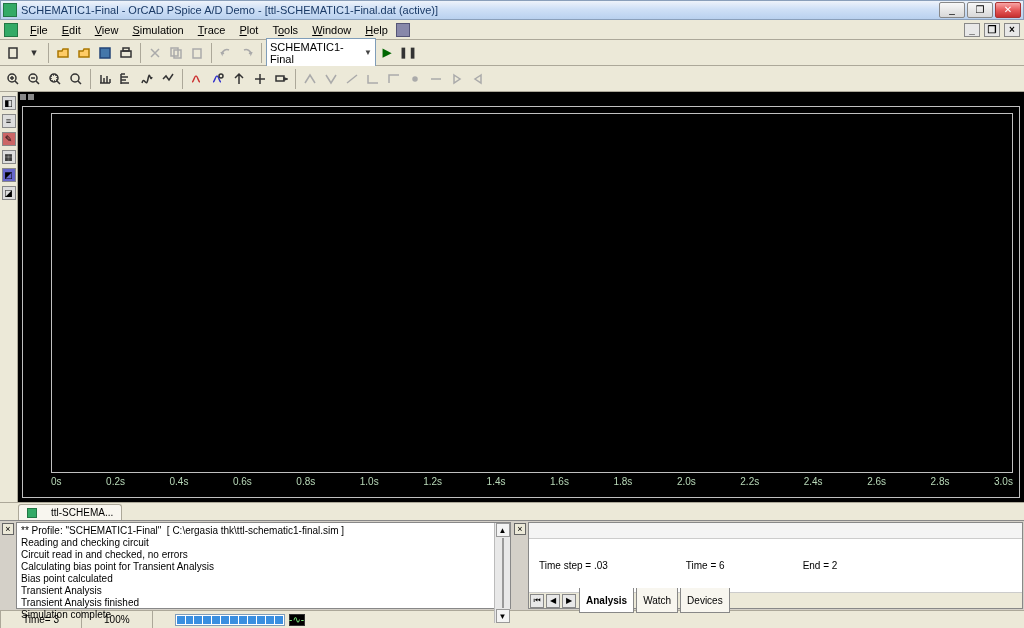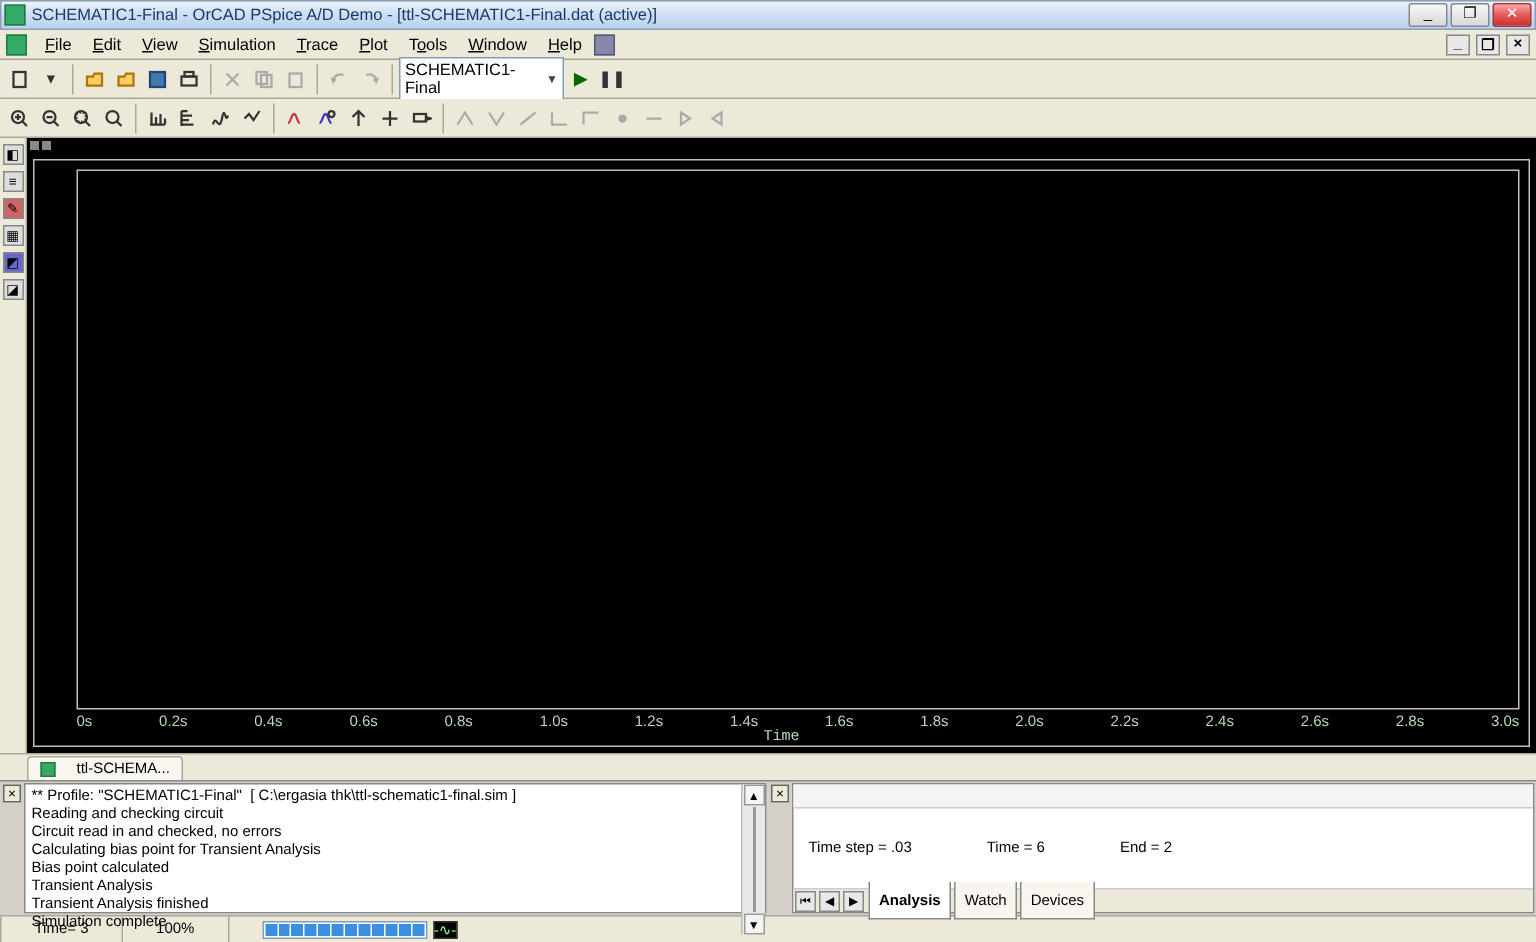--- a/index.html
+++ b/index.html
@@ -55,21 +55,21 @@
 .pane .xbtn { position:absolute; left:-15px; top:0; width:12px; height:12px; border:1px solid #666; background:#ece9d8; display:flex; align-items:center; justify-content:center; font-size:9px; }
 .pane-l { margin-left:16px; }
 .pane-r { margin-left:16px; }
 .logtext { flex:1; overflow:hidden; padding:2px 4px; font-size:10px; line-height:12px; white-space:pre; }
 .logscroll { width:16px; background:#e8e8e8; border-left:1px solid #bbb; display:flex; flex-direction:column; align-items:center; }
 .logscroll .arr { width:14px; height:14px; border:1px solid #999; background:#f4f4f4; font-size:8px; display:flex; align-items:center; justify-content:center; }
 .logscroll .thumb { flex:1; margin:1px; background:#ccc; border:1px solid #999; }
 .pane .body { flex:1; display:flex; }
 
 .rpane-top { height:16px; background:#f4f4f4; border-bottom:1px solid #ccc; }
-.rpane-mid { flex:1; display:flex; align-items:center; gap:50px; padding-left:10px; font-size:10px; }
+.rpane-mid { flex:1; display:flex; align-items:center; gap:78px; padding-left:10px; font-size:10px; }
 .rpane-bot { height:16px; display:flex; align-items:center; border-top:1px solid #ccc; background:#ece9d8; }
 .rpane-bot .nav { width:14px; height:14px; border:1px solid #888; background:#e8e8e8; font-size:8px; display:flex; align-items:center; justify-content:center; margin:0 1px; }
 .rtab { height:14px; padding:12px 6px; font-size:10px; border:1px solid #888; border-top:none; background:#f8f6ef; margin-left:2px; display:flex; align-items:center; }
 .rtab.active { background:#fff; font-weight:bold; }
 
 
 .statusbar { height:18px; background:#ece9d8; border-top:1px solid #aca899; display:flex; align-items:center; font-size:10px; }
 .sb-left { flex:1; padding-left:4px; }
 .sb-cell { padding:0 22px; border-left:1px solid #aca899; height:100%; display:flex; align-items:center; }
 .progress { width:110px; height:12px; border:1px solid #7f9db9; background:#fff; display:flex; gap:1px; padding:1px; }
@@ -327,21 +327,20 @@
           <span>1.4s</span>
           <span>1.6s</span>
           <span>1.8s</span>
           <span>2.0s</span>
           <span>2.2s</span>
           <span>2.4s</span>
           <span>2.6s</span>
           <span>2.8s</span>
           <span>3.0s</span>
         </div>
-      <div class="xaxis-title">Time</div>
     </div>
   </div>
 </div>
 
 <div class="doctabs">
   <div class="doctab">
     <div class="ti"></div>
     <span>ttl-SCHEMA...</span>
   </div>
 </div>

